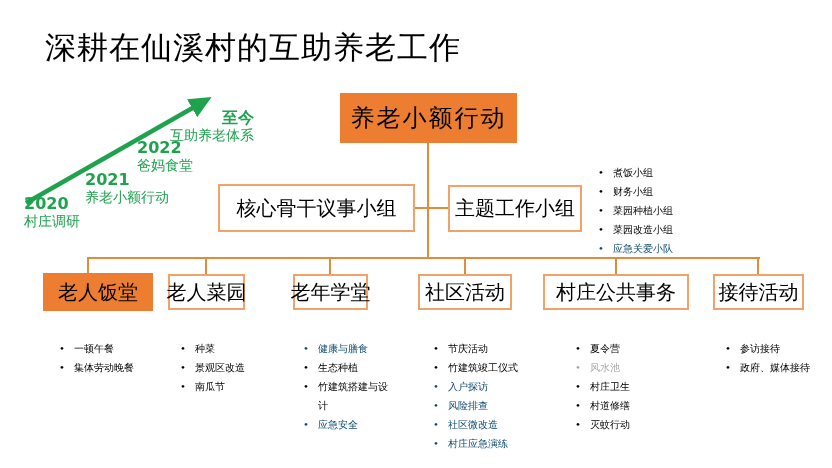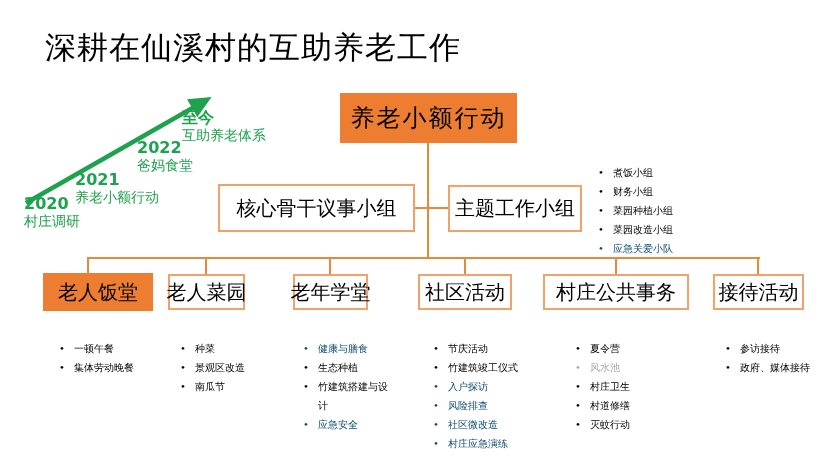--- a/index.html
+++ b/index.html
@@ -47,29 +47,29 @@
         <path d="M0,0 L5,2.3 L0,4.6 Z" fill="#1FA24E"></path>
       </marker>
     </defs>
     <line x1="26" y1="203" x2="196" y2="106" stroke="#1FA24E" stroke-width="4.5" marker-end="url(#ah)"></line>
   </svg>
 
   <div class="tl" style="left:24px; top:195px;">
     <div class="tl-year">2020</div>
     <div class="tl-label">村庄调研</div>
   </div>
-  <div class="tl" style="left:75px; top:171px;">
+  <div class="tl" style="left:85px; top:171px;">
     <div class="tl-year">2021</div>
     <div class="tl-label">养老小额行动</div>
   </div>
   <div class="tl" style="left:137px; top:139px;">
     <div class="tl-year">2022</div>
     <div class="tl-label">爸妈食堂</div>
   </div>
-  <div class="tl" style="left:182px; top:109px;">
+  <div class="tl" style="left:170px; top:109px;text-align:right;">
     <div class="tl-year">至今</div>
     <div class="tl-label">互助养老体系</div>
   </div>
 
   <div class="line" style="left:427px; top:142px; width:2px; height:116px;"></div>
   <div class="line" style="left:413px; top:207px; width:36px; height:2px;"></div>
   <div class="line" style="left:87px;  top:257px; width:673px; height:2px;"></div>
   <div class="line" style="left:87px;  top:257px; width:2px; height:17px;"></div>
   <div class="line" style="left:205px; top:257px; width:2px; height:17px;"></div>
   <div class="line" style="left:329px; top:257px; width:2px; height:17px;"></div>

